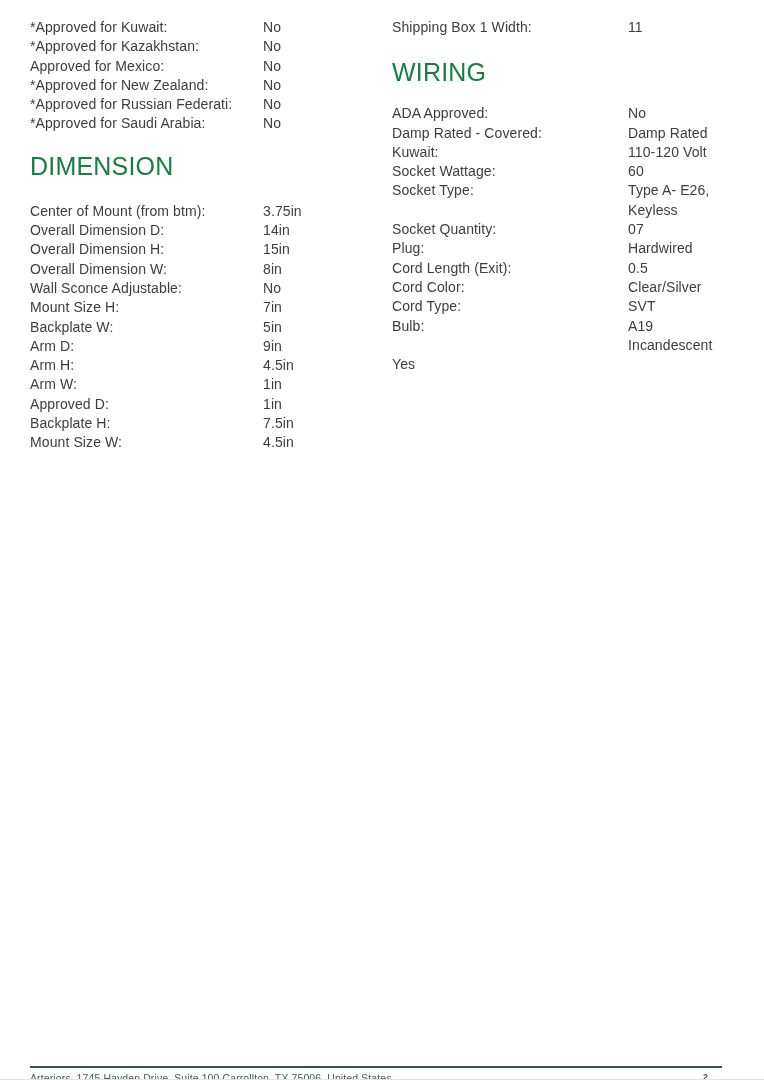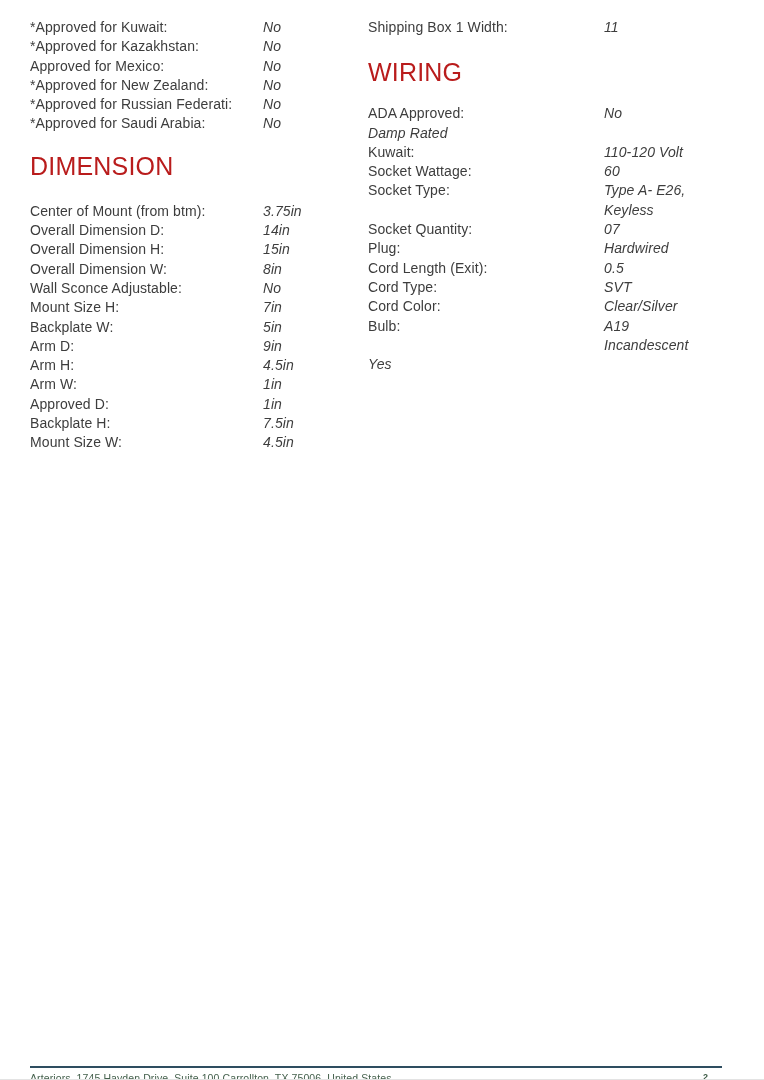--- a/index.html
+++ b/index.html
@@ -14,35 +14,35 @@
     height: 1080px;
     background: #ffffff;
     overflow: hidden;
     border-bottom: 1px solid #e3e3e3;
   }
   .col {
     position: absolute;
     top: 18px;
   }
   .col-left  { left: 30px;  width: 345px; }
-  .col-right { left: 368px; width: 350px; }
+  .col-right { left: 392px; width: 350px; }
   .spec-row {
     display: flex;
     font-size: 14px;
     line-height: 19.3px;
     letter-spacing: 0.1px;
   }
   .spec-label { flex: 0 0 233px; }
   .col-right .spec-label { flex: 0 0 236px; }
-  .spec-value { flex: 1; white-space: nowrap; font-style: italic; }
+  .spec-value { flex: 1; white-space: nowrap; }
   .section-heading {
     font-size: 25px;
     line-height: 33px;
     font-weight: 400;
-    color: #b91c1c;
+    color: #15803d;
     letter-spacing: 0.2px;
   }
   .heading-dimension { margin-top: 16px; margin-bottom: 19px; }
   .heading-wiring    { margin-top: 19px; margin-bottom: 15px; }
   .footer {
     position: absolute;
     left: 30px;
     right: 42px;
     top: 1038px;
     margin-top: 28px;
@@ -192,20 +192,21 @@
     <div class="section-heading heading-wiring">WIRING</div>
 
     <div>
 
         <div class="spec-row">
           <span class="spec-label">ADA Approved:</span>
           <span class="spec-value">No</span>
         </div>
 
         <div class="spec-row">
+          <span class="spec-label">Damp Rated - Covered:</span>
           <span class="spec-value">Damp Rated</span>
         </div>
 
         <div class="spec-row">
           <span class="spec-label">Kuwait:</span>
           <span class="spec-value">110-120 Volt</span>
         </div>
 
         <div class="spec-row">
           <span class="spec-label">Socket Wattage:</span>
@@ -231,27 +232,27 @@
           <span class="spec-label">Plug:</span>
           <span class="spec-value">Hardwired</span>
         </div>
 
         <div class="spec-row">
           <span class="spec-label">Cord Length (Exit):</span>
           <span class="spec-value">0.5</span>
         </div>
 
         <div class="spec-row">
+          <span class="spec-label">Cord Color:</span>
+          <span class="spec-value">Clear/Silver</span>
+        </div>
+
+        <div class="spec-row">
           <span class="spec-label">Cord Type:</span>
           <span class="spec-value">SVT</span>
-        </div>
-
-        <div class="spec-row">
-          <span class="spec-label">Cord Color:</span>
-          <span class="spec-value">Clear/Silver</span>
         </div>
 
         <div class="spec-row">
           <span class="spec-label">Bulb:</span>
           <span class="spec-value">A19</span>
         </div>
 
         <div class="spec-row">
           <span class="spec-label"></span>
           <span class="spec-value">Incandescent</span>

